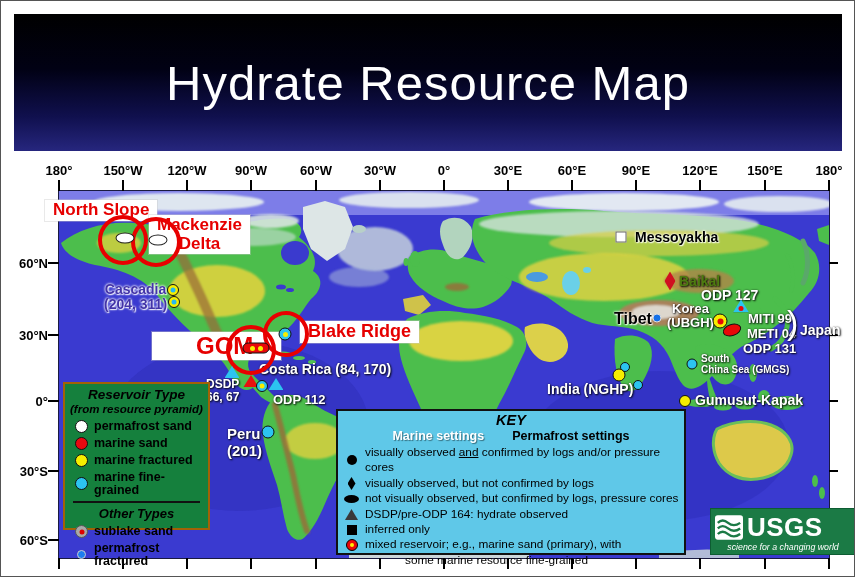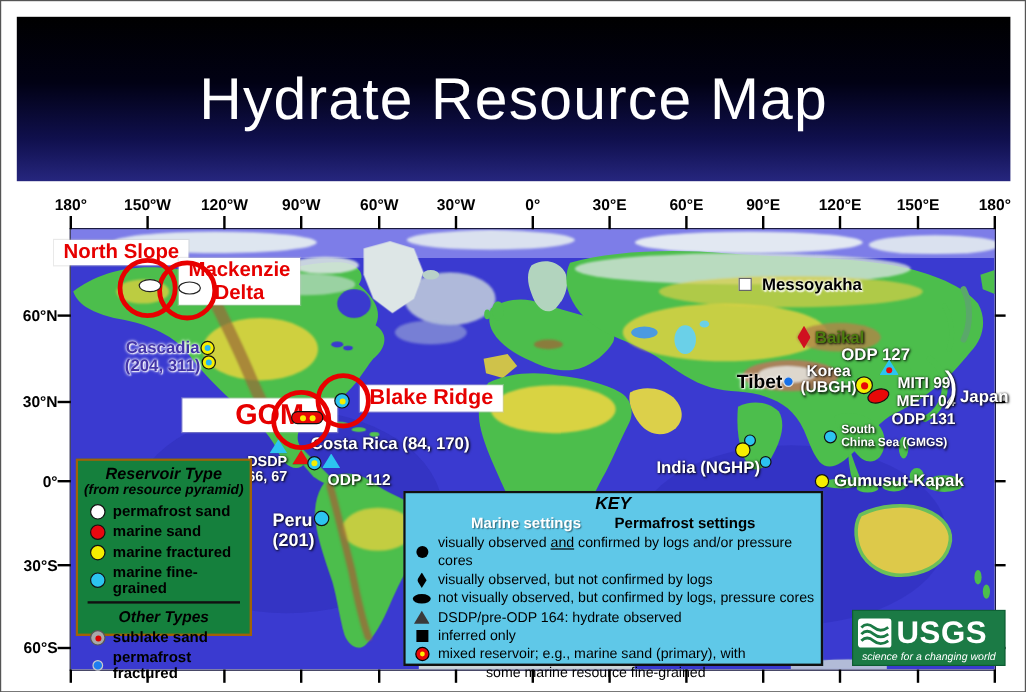--- a/index.html
+++ b/index.html
@@ -52,21 +52,21 @@
   .key-line2{font-size:11.8px;line-height:14px;margin-left:62px;}
   .key-u{text-decoration:underline;}
   .ks-circle{width:10px;height:10px;background:#000;border-radius:50%;}
   .ks-ellipse{width:15px;height:8px;background:#000;border-radius:50%;}
   .ks-diamond{width:8px;height:13px;background:#000;clip-path:polygon(50% 0,100% 50%,50% 100%,0 50%);}
   .ks-triangle{width:13px;height:11px;background:#3a3a3a;clip-path:polygon(50% 0,100% 100%,0 100%);filter:drop-shadow(0 0 1px #000);}
   .ks-square{width:10px;height:10px;background:#000;}
   .ks-mixed{width:12px;height:12px;background:#e80808;border:1.5px solid #000;border-radius:50%;position:relative;box-sizing:border-box;}
   .ks-mixed::after{content:"";position:absolute;left:50%;top:50%;width:4px;height:4px;background:#ffee00;border-radius:50%;transform:translate(-50%,-50%);}
   
-  .usgs{position:absolute;left:710px;top:508px;width:126px;height:45px;background:#1b7a45;z-index:9;
+  .usgs{position:absolute;left:710px;top:508px;width:144px;height:45px;background:#1b7a45;z-index:9;
     display:flex;flex-direction:column;padding:2px 4px 1px 4px;box-sizing:border-box;box-shadow:0 0 0 1px #0d5c32;}
   .usgs-top{display:flex;align-items:center;gap:4px;flex:1;}
   .usgs-word{color:#fff;font-weight:bold;font-size:26px;line-height:1;letter-spacing:0.5px;}
   .usgs-tag{color:#fff;font-style:italic;font-size:8.8px;text-align:center;line-height:1.1;white-space:nowrap;}
 </style>
 </head>
 <body>
 
 <div class="slide">
 

